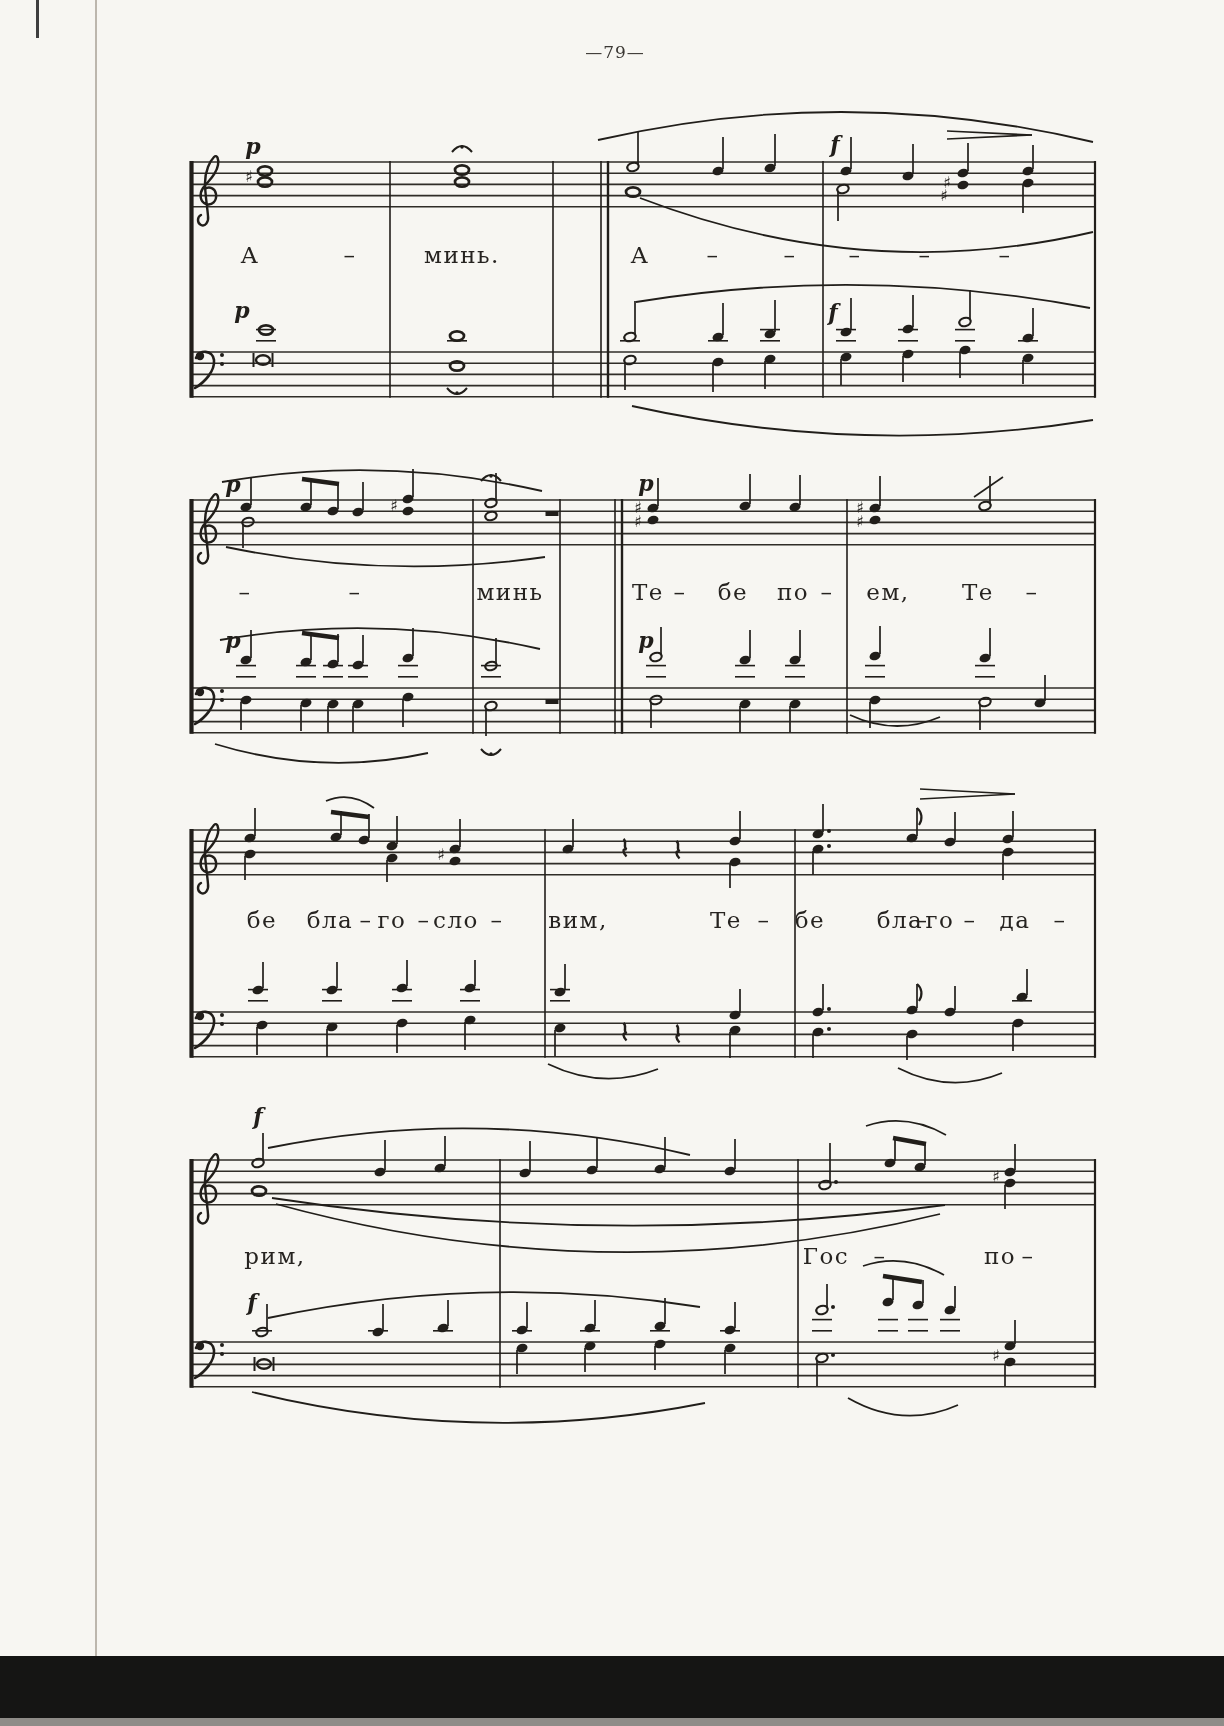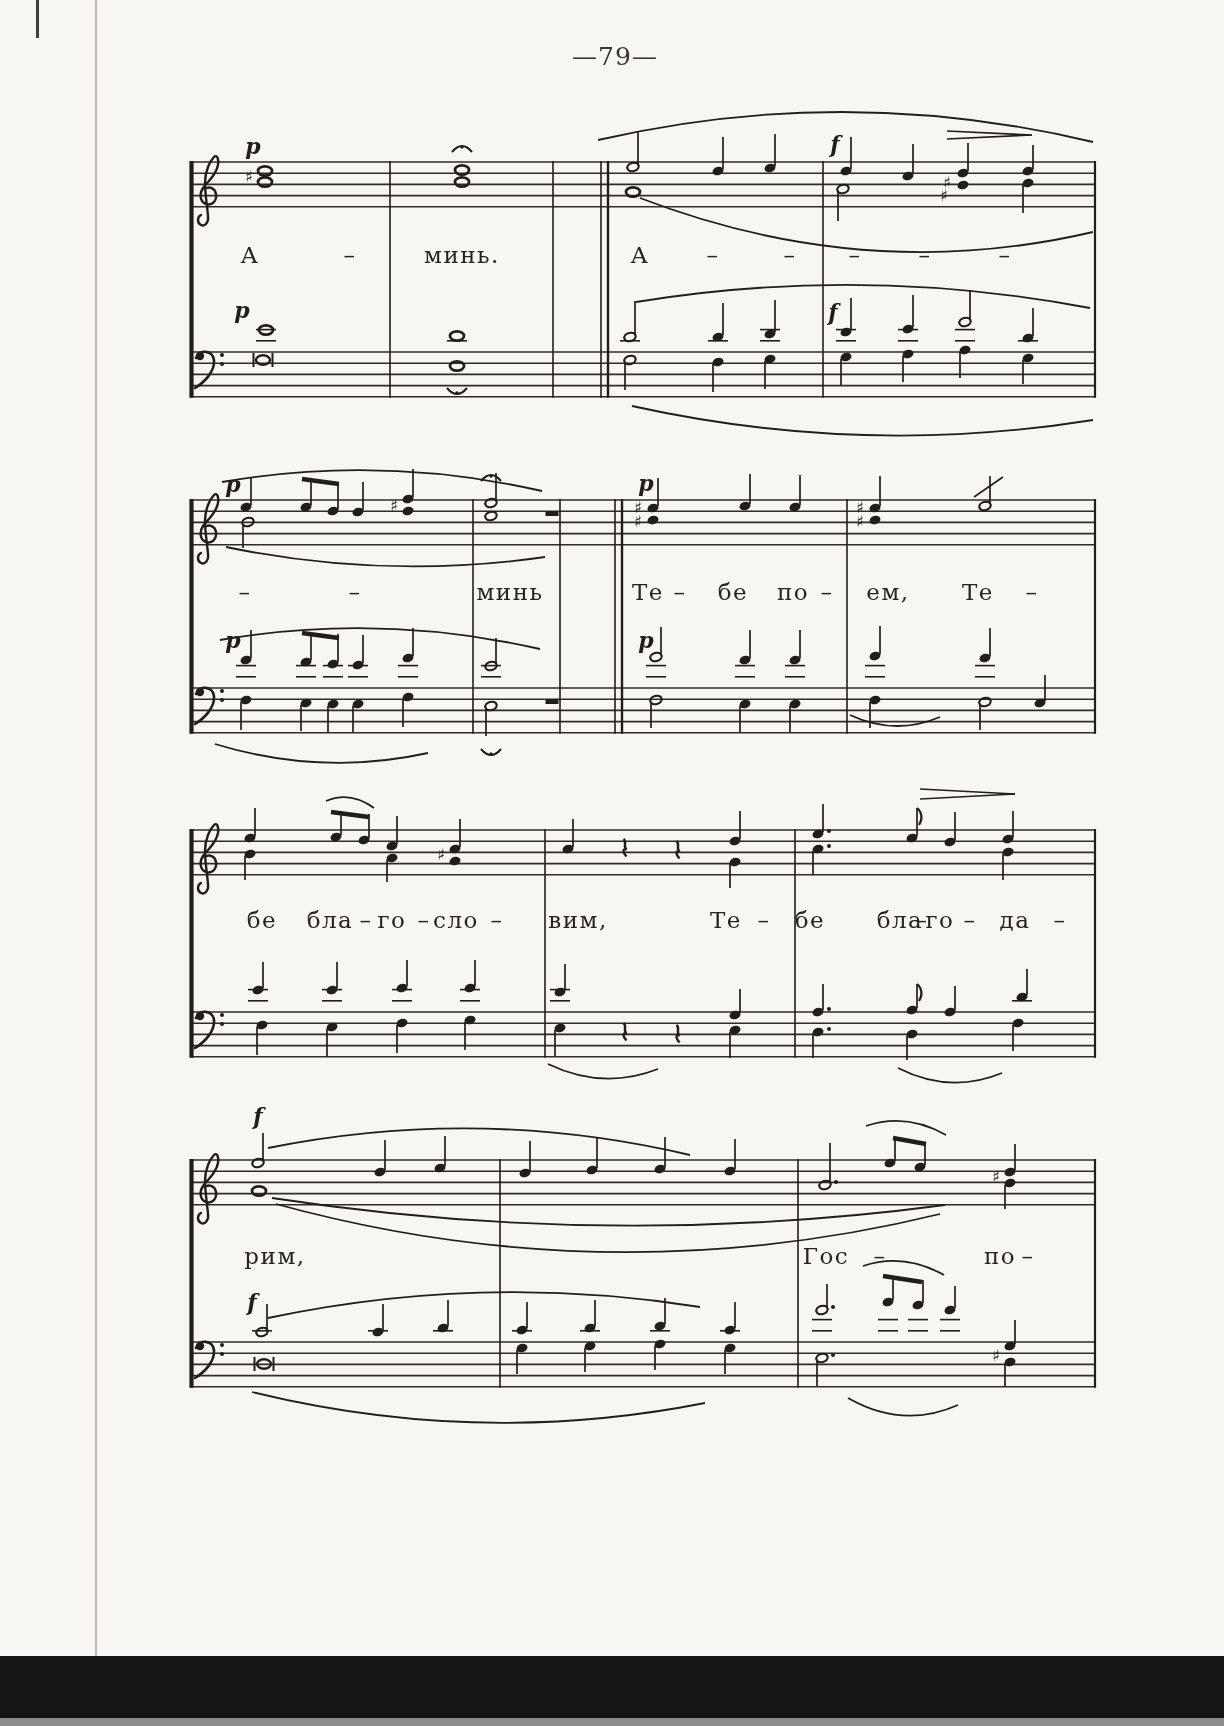--- a/index.html
+++ b/index.html
@@ -7,21 +7,21 @@
     position:relative;
     width:1224px;height:1726px;
     background:#f7f6f2;
     overflow:hidden;
     font-family:"DejaVu Serif", serif;
   }
   .page-number{
     position:absolute;
     top:42px;left:540px;width:150px;
     text-align:center;
-    font-size:25px;
+    font-size:17px;
     letter-spacing:1px;
     color:#3a3733;
     font-family:"DejaVu Serif", serif;
   }
   #score{position:absolute;left:0;top:0;}
   .artifact{position:absolute;}
   .fold-line{left:95px;top:0;width:2px;height:1658px;}
   .corner-mark{left:36px;top:0;width:3px;height:38px;}
   .bottom-band{left:0;top:1656px;width:1224px;height:62px;}
   .bottom-strip{left:0;top:1718px;width:1224px;height:8px;}

